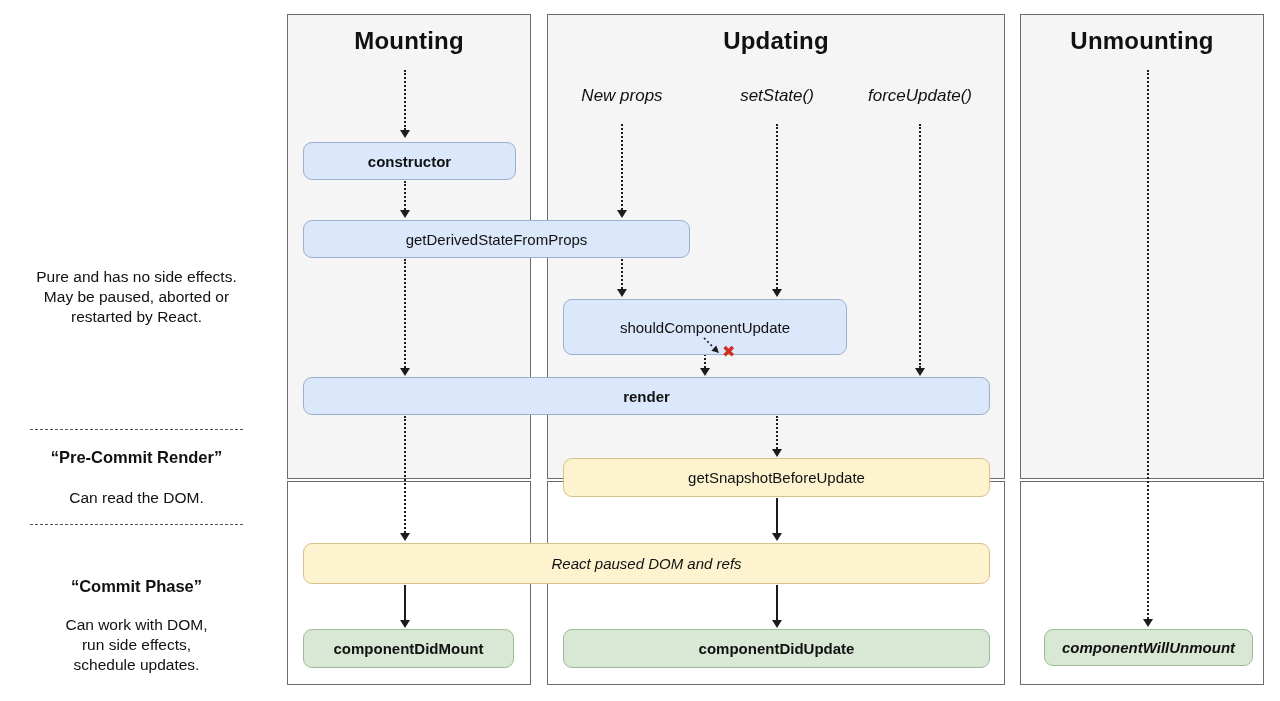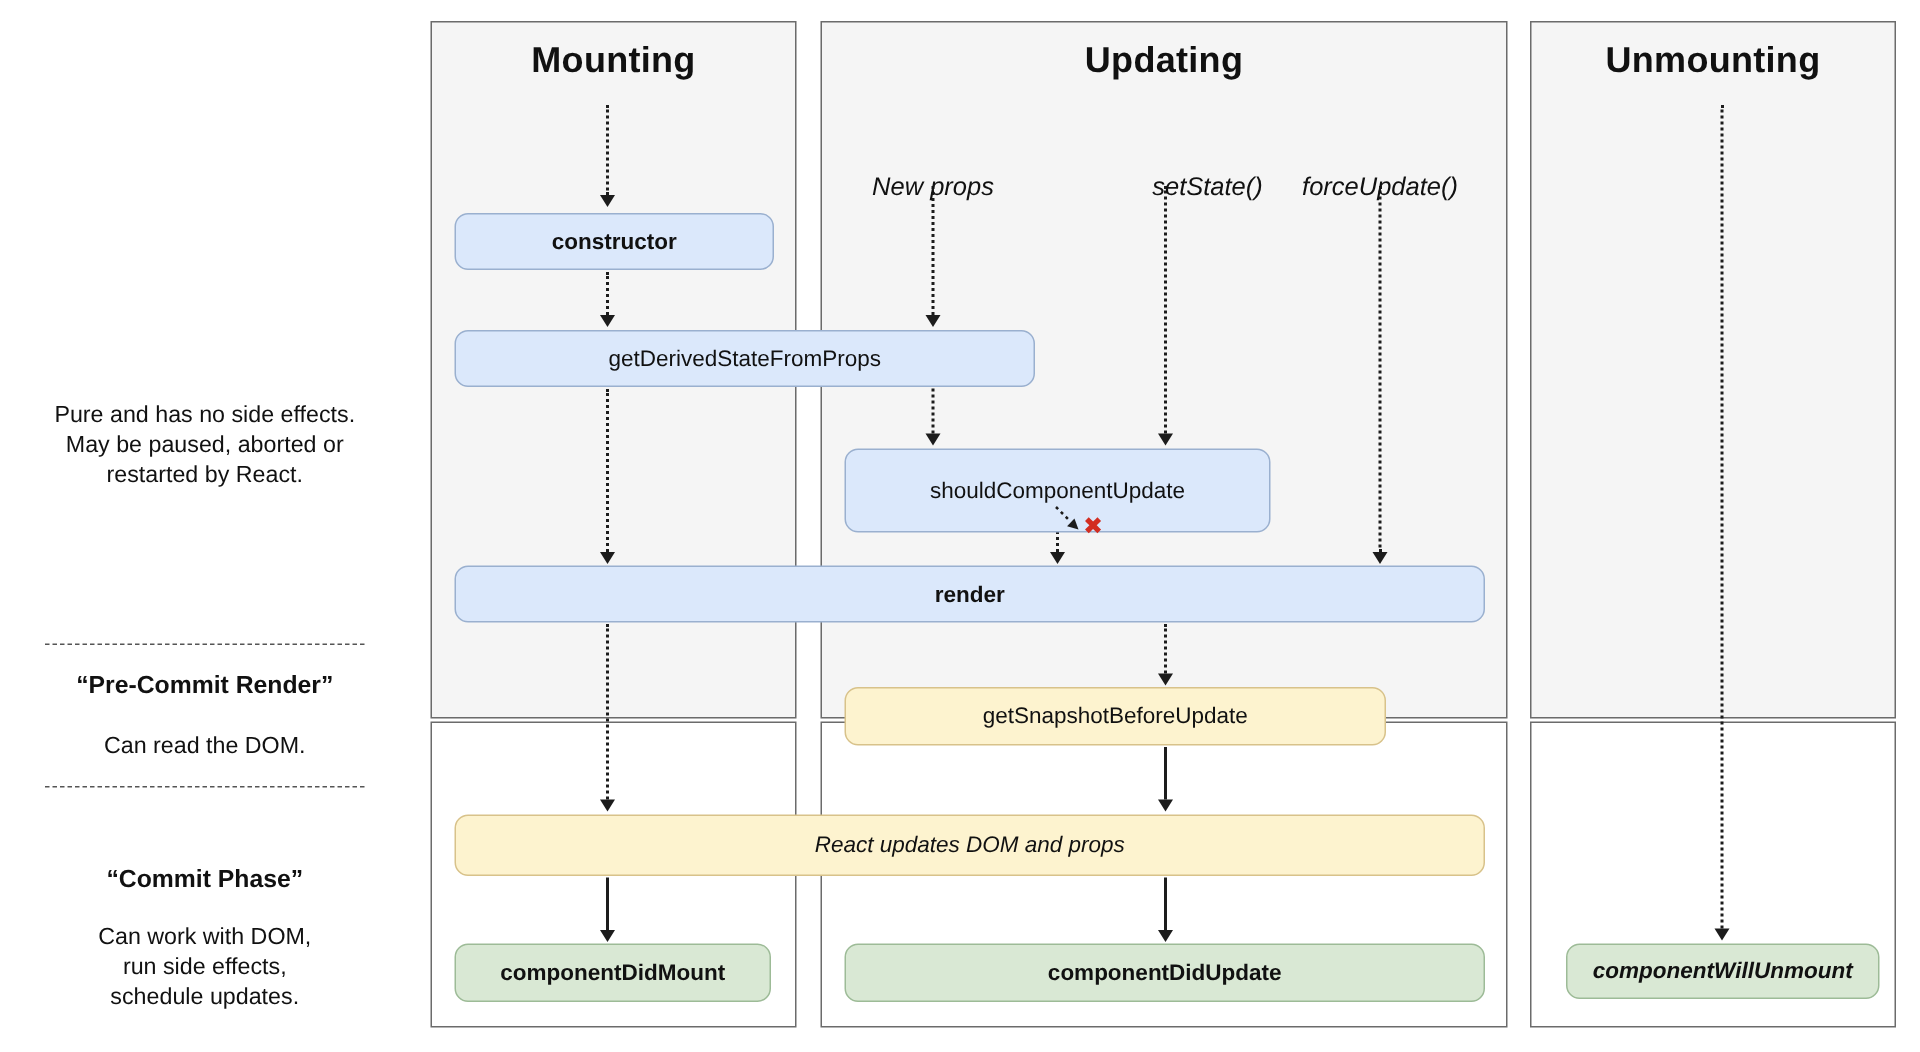--- a/index.html
+++ b/index.html
@@ -30,21 +30,21 @@
   .box.bold{font-weight:bold;}
   .box.italic{font-style:italic;}
 
   .vline{position:absolute;width:0;z-index:3;}
   .vline.dotted{border-left:2px dotted var(--arrow);}
   .vline.solid{border-left:2px solid var(--arrow);}
   .ahead{position:absolute;width:0;height:0;z-index:3;
          border-left:5px solid transparent;border-right:5px solid transparent;
          border-top:8px solid var(--arrow);}
 
-  .trigger{position:absolute;width:170px;text-align:center;font-style:italic;font-size:17px;z-index:4;margin-top:29px;}
+  .trigger{position:absolute;width:170px;text-align:center;font-style:italic;font-size:17px;z-index:4;}
 
   .sidebar-block{position:absolute;left:20px;width:233px;text-align:center;z-index:2;}
   .sidebar-title{font-size:16.5px;font-weight:bold;}
   .sidebar-desc{font-size:15.5px;line-height:20px;white-space:pre-line;}
   .divider{position:absolute;left:30px;width:213px;border-top:1.5px dashed #555;z-index:2;}
 
   .false-x{position:absolute;font-size:16px;font-weight:900;color:var(--false-x);z-index:6;line-height:16px;}
   .diag-svg{position:absolute;z-index:6;}
 </style>
 </head>
@@ -87,21 +87,21 @@
     <div class="col-title" style="top:12px;">Updating</div>
   </div>
   <div class="col-rect col-bottom" style="left:547px;top:481px;width:458px;height:204px;"></div>
 
   <div class="col-rect col-top" style="left:1020px;top:14px;width:244px;height:465px;">
     <div class="col-title" style="top:12px;">Unmounting</div>
   </div>
   <div class="col-rect col-bottom" style="left:1020px;top:481px;width:244px;height:204px;"></div>
 
   <div class="trigger" style="left:537px;top:86px;">New props</div>
-  <div class="trigger" style="left:720px;top:86px;">setState()</div>
+  <div class="trigger" style="left:692px;top:86px;">setState()</div>
   <div class="trigger" style="left:835px;top:86px;">forceUpdate()</div>
 
   <div class="vline dotted" style="left:404px;top:70px;height:60px;"></div>
   <div class="ahead" style="left:400px;top:130px;"></div>
 
   <div class="vline dotted" style="left:404px;top:181px;height:29px;"></div>
   <div class="ahead" style="left:400px;top:210px;"></div>
 
   <div class="vline dotted" style="left:404px;top:259px;height:109px;"></div>
   <div class="ahead" style="left:400px;top:368px;"></div>
@@ -146,23 +146,23 @@
   <div class="ahead" style="left:1143px;top:619px;"></div>
 
   <div class="box blue" style="left:303px;top:220px;width:387px;height:38px;">getDerivedStateFromProps</div>
 
   <div class="box blue bold" style="left:303px;top:142px;width:213px;height:38px;">constructor</div>
 
   <div class="box blue" style="left:563px;top:299px;width:284px;height:56px;">shouldComponentUpdate</div>
 
   <div class="box blue bold" style="left:303px;top:377px;width:687px;height:38px;">render</div>
 
-  <div class="box yellow" style="left:563px;top:458px;width:361px;height:39px;">getSnapshotBeforeUpdate</div>
+  <div class="box yellow" style="left:563px;top:458px;width:427px;height:39px;">getSnapshotBeforeUpdate</div>
 
-  <div class="box yellow italic" style="left:303px;top:543px;width:687px;height:41px;">React updates DOM and props</div>
+  <div class="box yellow italic" style="left:303px;top:543px;width:687px;height:41px;">React paused DOM and refs</div>
 
   <div class="box green bold" style="left:563px;top:629px;width:427px;height:39px;">componentDidUpdate</div>
 
   <div class="box green bold" style="left:303px;top:629px;width:211px;height:39px;">componentDidMount</div>
 
   <div class="box green bold" style="left:1044px;top:629px;width:209px;height:37px;font-style:italic;">componentWillUnmount</div>
 
 </div>
 
 </body></html>

